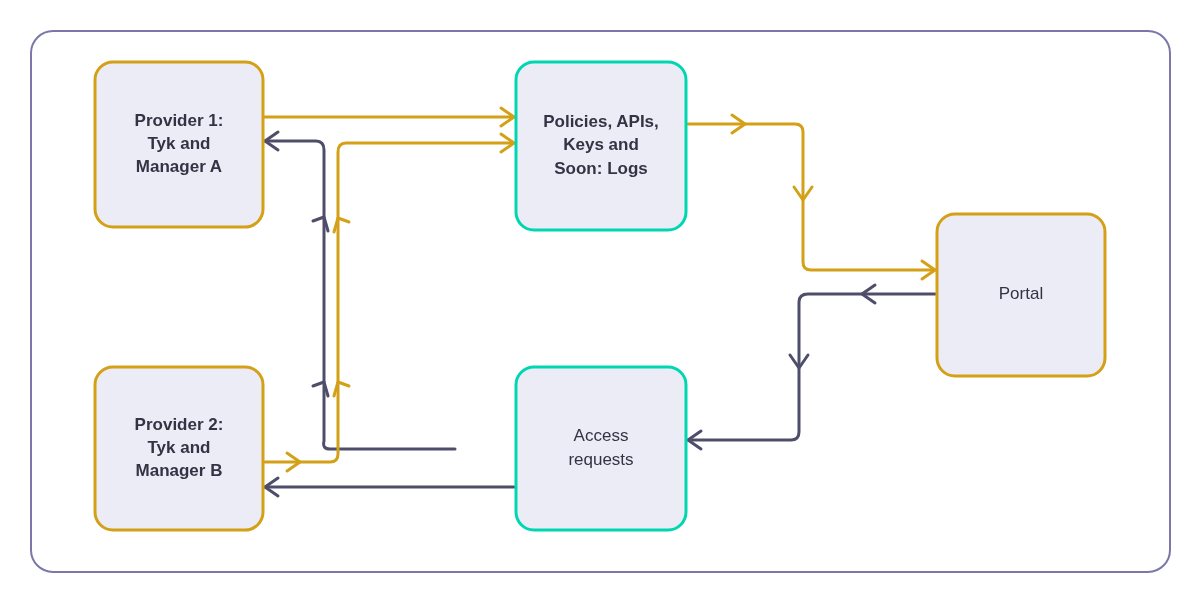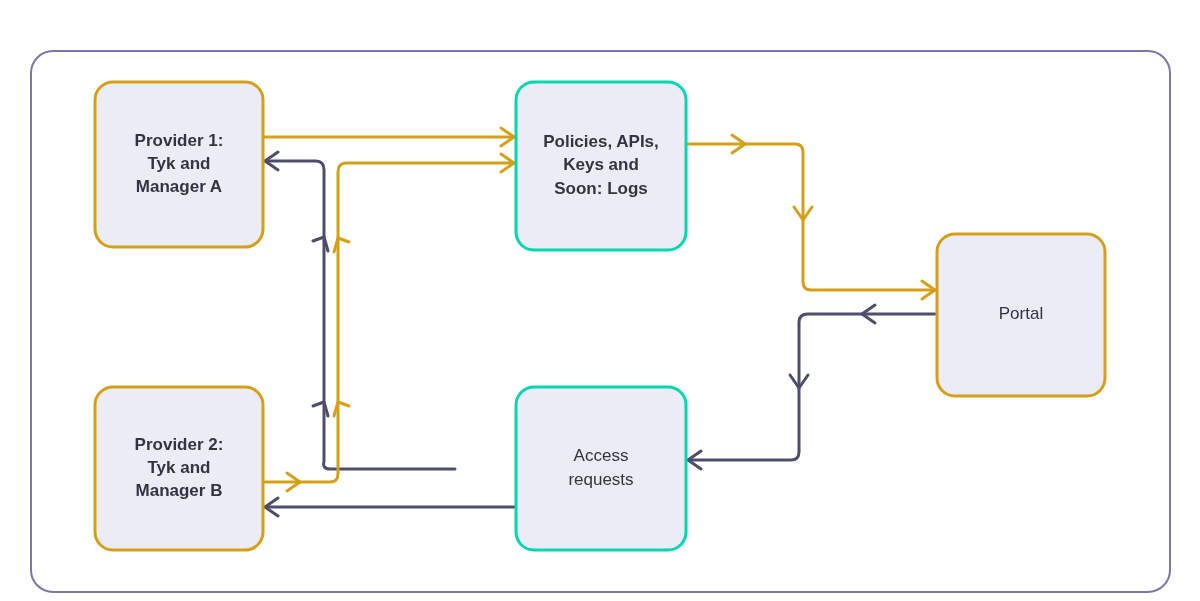--- a/index.html
+++ b/index.html
@@ -10,21 +10,20 @@
   body {
     width: 1200px;
     height: 601px;
     font-family: "Liberation Sans", sans-serif;
     overflow: hidden;
   }
   #diagram-root {
     position: relative;
     width: 1200px;
     height: 477px;
-    margin-top: 20px;
   }
   svg.diagram-canvas {
     display: block;
     width: 1200px;
     height: 601px;
   }
   .node-label {
     font-family: "Liberation Sans", sans-serif;
     fill: #333344;
     text-anchor: middle;

